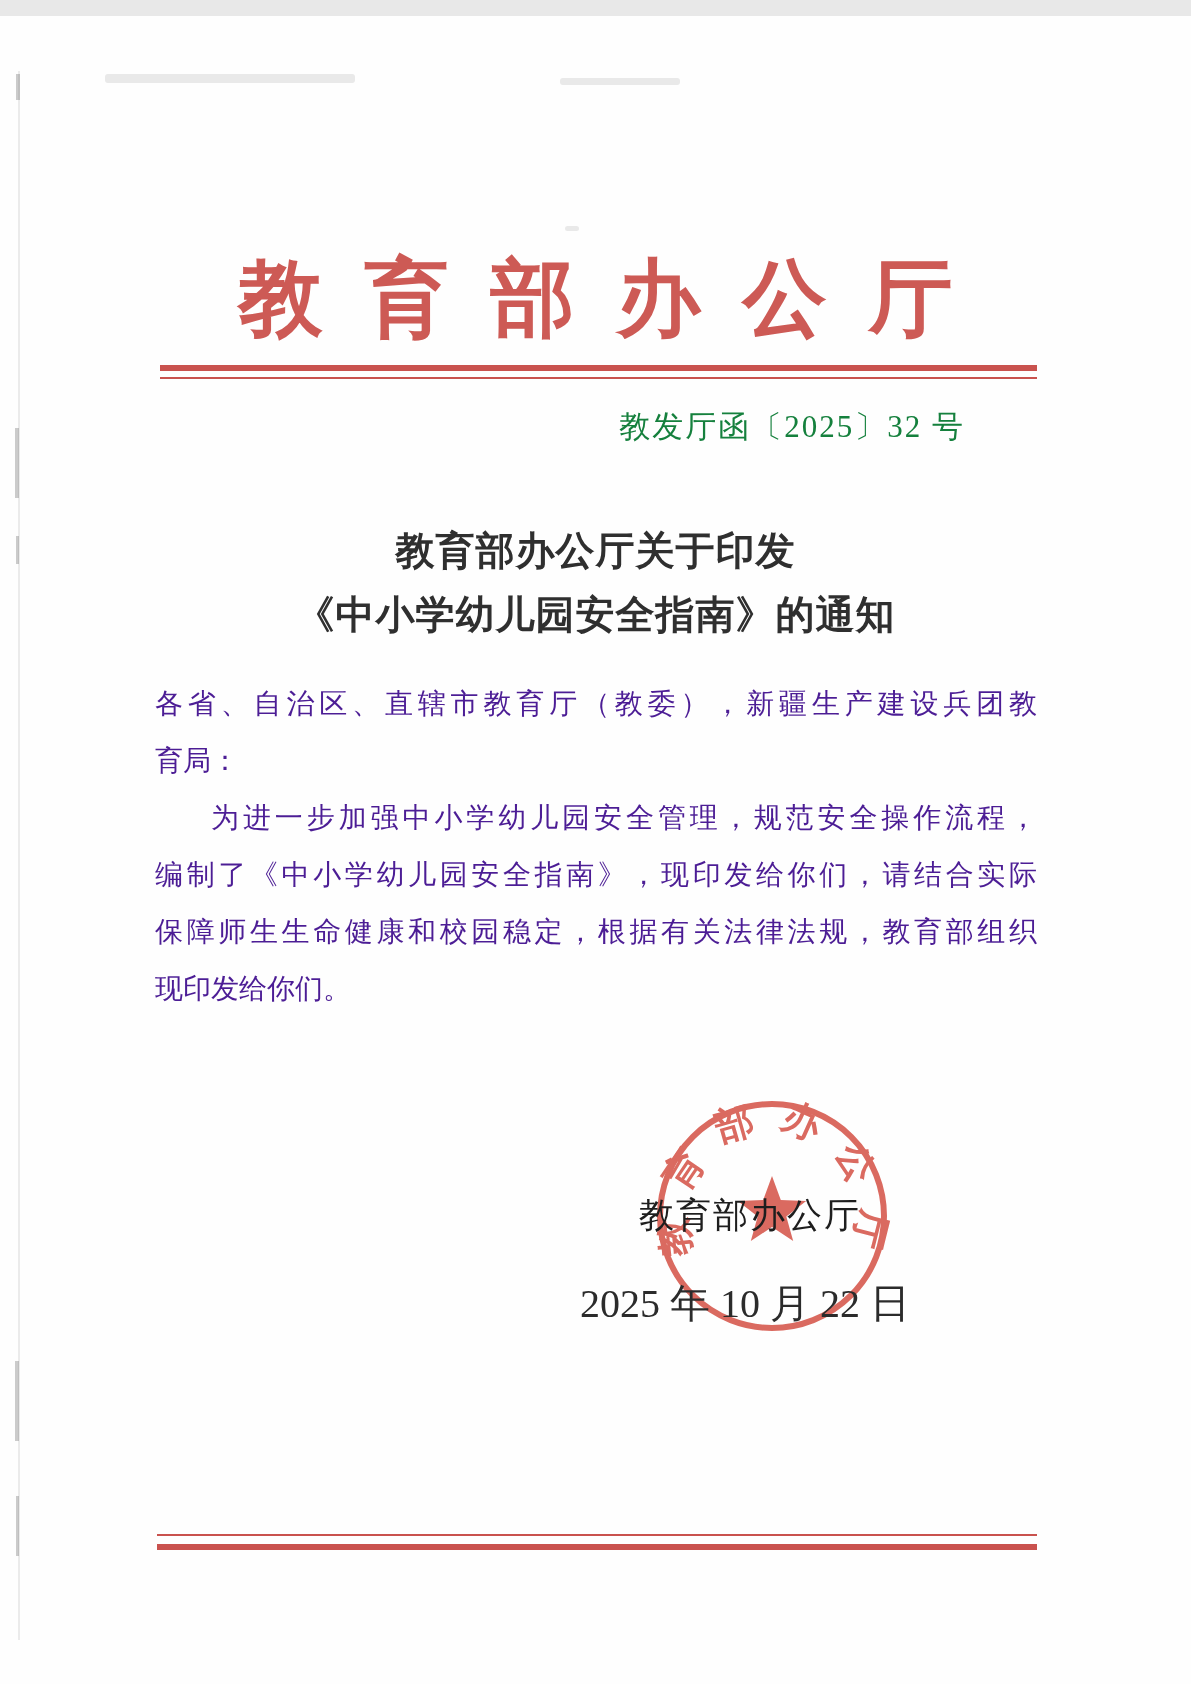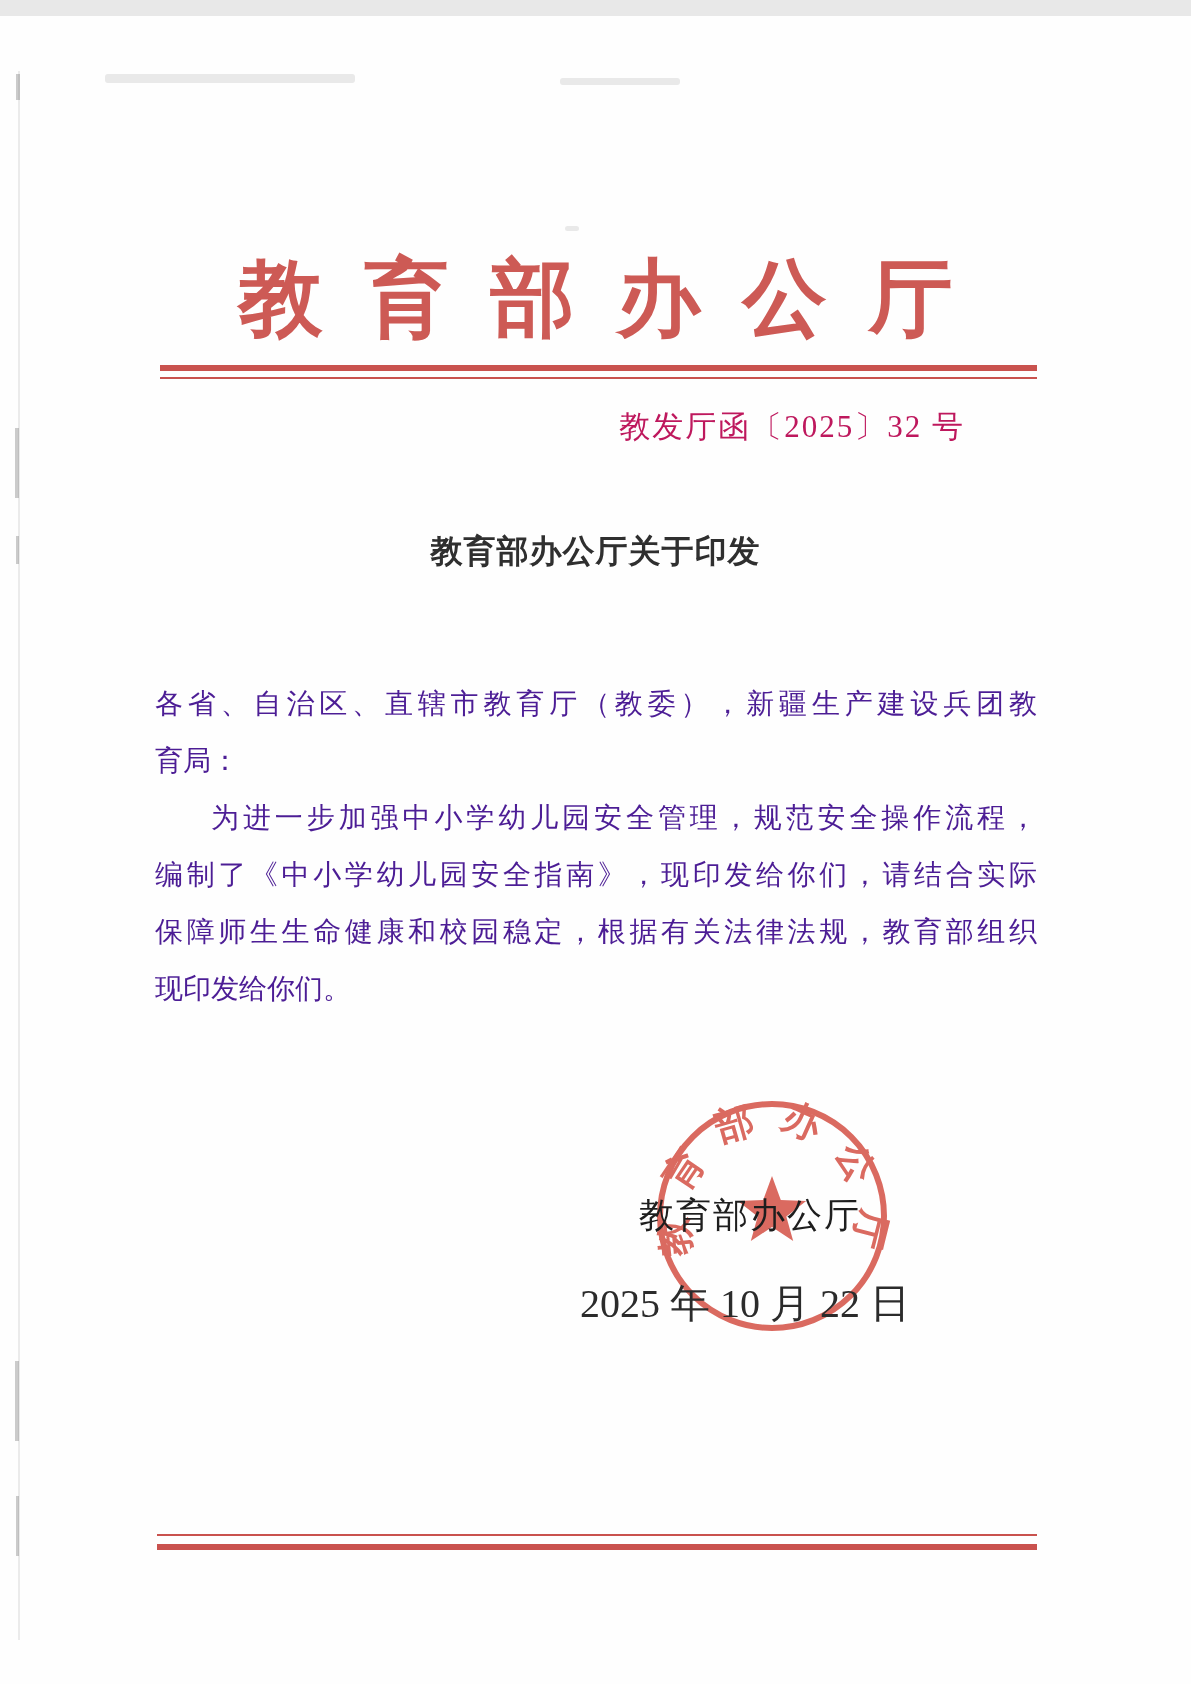--- a/index.html
+++ b/index.html
@@ -30,26 +30,26 @@
   .rule{position:absolute;left:160px;right:154px;}
   .rule-thick{height:6px;background:#c9524e;}
   .rule-thin{height:2px;background:#c9524e;}
   .hdr-rule-thick{top:349px;}
   .hdr-rule-thin{top:361px;}
   .ftr-rule-thin{top:1518px;left:157px;}
   .ftr-rule-thick{top:1528px;left:157px;}
   
   .doc-number{
     position:absolute;top:390px;right:226px;
-    font-size:31px;letter-spacing:2px;color:#be185d;
+    font-size:31px;letter-spacing:2px;color:#15803d;
   }
   
   .doc-title{
     position:absolute;top:503px;left:0;width:100%;
-    text-align:center;font-size:32px;font-weight:700;
+    text-align:center;font-size:39px;font-weight:700;
     line-height:64px;color:#2f2f2f;letter-spacing:1px;
   }
   
   .body-text{
     position:absolute;top:659px;left:155px;width:882px;
     font-size:28px;line-height:57px;color:#4c1d95;
   }
   .body-line{text-align:justify;}
   .body-line.just{text-align-last:justify;}
   .body-line.indent{text-indent:2em;}
@@ -80,20 +80,21 @@
   <div class="scan-smudge" style="left:565px;top:210px;width:14px;height:5px;"></div>
 
   <div class="header-title">教育部办公厅</div>
   <div class="rule rule-thick hdr-rule-thick"></div>
   <div class="rule rule-thin hdr-rule-thin"></div>
 
   <div class="doc-number">教发厅函〔2025〕32 号</div>
 
   <div class="doc-title">
     <div>教育部办公厅关于印发</div>
+    <div>《中小学幼儿园安全指南》的通知</div>
   </div>
 
   <div class="body-text">
     <div class="body-line just">各省、自治区、直辖市教育厅（教委），新疆生产建设兵团教</div>
     <div class="body-line">育局：</div>
     <div class="body-line just indent">为进一步加强中小学幼儿园安全管理，规范安全操作流程，</div>
     <div class="body-line just">编制了《中小学幼儿园安全指南》，现印发给你们，请结合实际</div>
     <div class="body-line just">保障师生生命健康和校园稳定，根据有关法律法规，教育部组织</div>
     <div class="body-line">现印发给你们。</div>
   </div>

